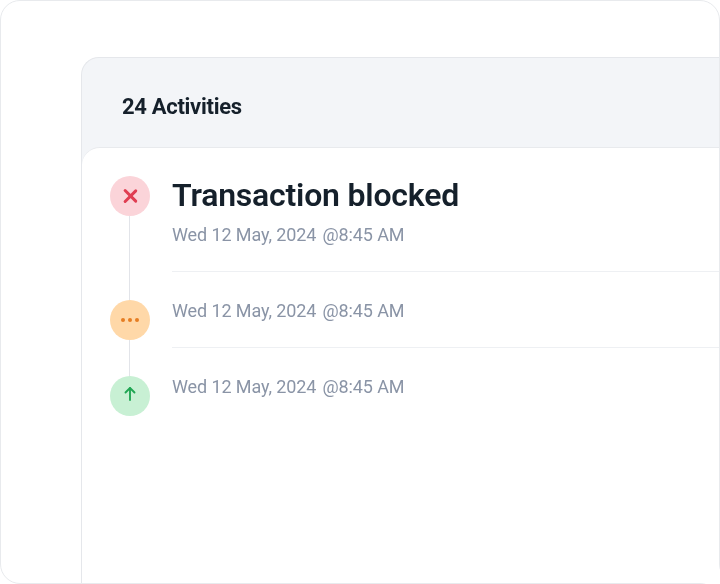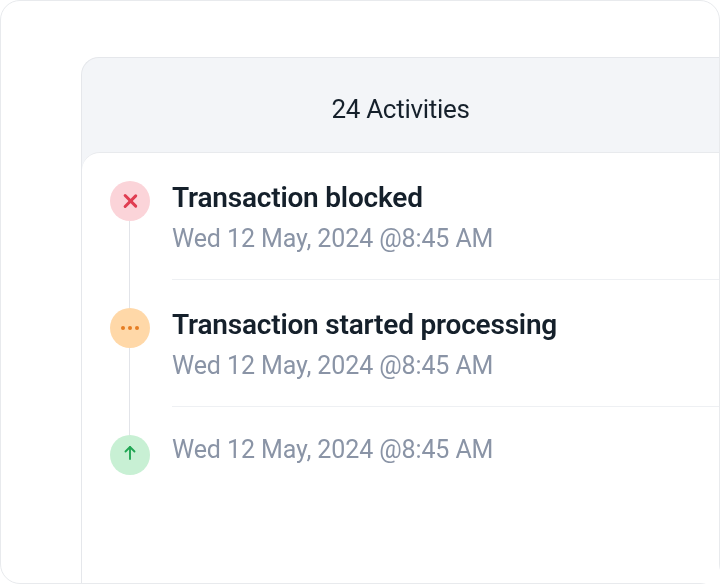--- a/index.html
+++ b/index.html
@@ -35,25 +35,24 @@
       border: 1px solid #e5e7eb;
       border-right: none;
       border-bottom: none;
       border-top-left-radius: 18px;
       overflow: hidden;
     }
     .panel-header {
       padding: 36px 40px 28px 40px;
     }
     .panel-title {
-      font-size: 26px;
-      font-weight: 400;
+      font-size: 22px;
+      font-weight: 700;
       color: #15202b;
       letter-spacing: -0.3px;
-      text-align: center;
     }
     .activities-card {
       background: #fff;
       border-top: 1px solid #e8eaed;
       border-top-left-radius: 18px;
       margin-left: 0;
       padding: 28px 0 0 28px;
       height: 100%;
     }
     .activity-list {
@@ -99,28 +98,28 @@
     .activity-content {
       margin-left: 22px;
       flex: 1;
       padding-bottom: 26px;
       border-bottom: 1px solid #eef0f3;
     }
     .activity-item:last-child .activity-content {
       border-bottom: none;
     }
     .activity-title {
-      font-size: 28px;
+      font-size: 32px;
       font-weight: 600;
       color: #15202b;
       letter-spacing: -0.2px;
       margin-bottom: 10px;
     }
     .activity-timestamp {
-      font-size: 25px;
+      font-size: 18px;
       color: #8a94a6;
       letter-spacing: -0.1px;
     }
     .activity-timestamp .time-part {
       margin-left: 6px;
     }
     .x-icon {
       width: 16px;
       height: 16px;
       position: relative;
@@ -184,21 +183,20 @@
         <div class="activity-item">
           <div class="activity-connector"></div>
           <div class="activity-icon processing">
             <div class="dots-icon">
                 <span></span>
                 <span></span>
                 <span></span>
               </div>
           </div>
           <div class="activity-content">
-            <div class="activity-title">Transaction started processing</div>
             <div class="activity-timestamp">
               <span>Wed 12 May, 2024</span><span class="time-part">@8:45 AM</span>
             </div>
           </div>
         </div>
 
         <div class="activity-item">
 
           <div class="activity-icon received">
             <div class="arrow-icon">

